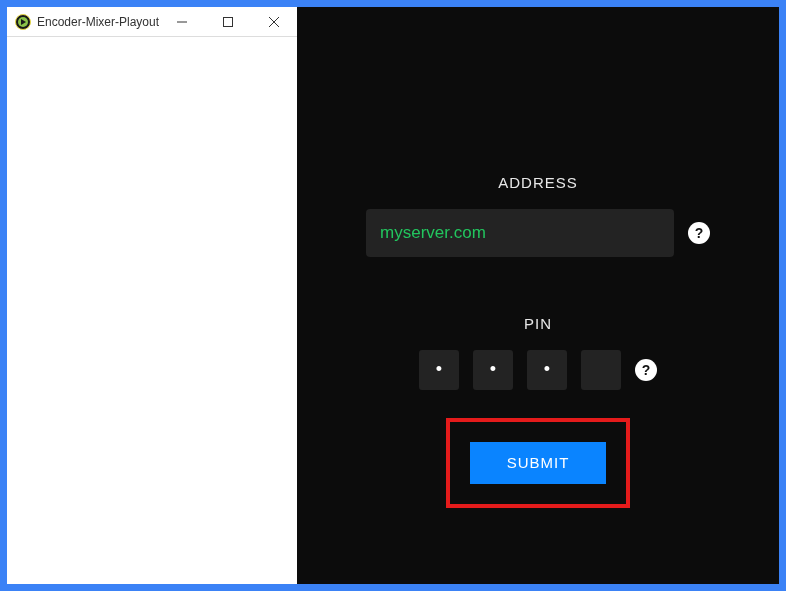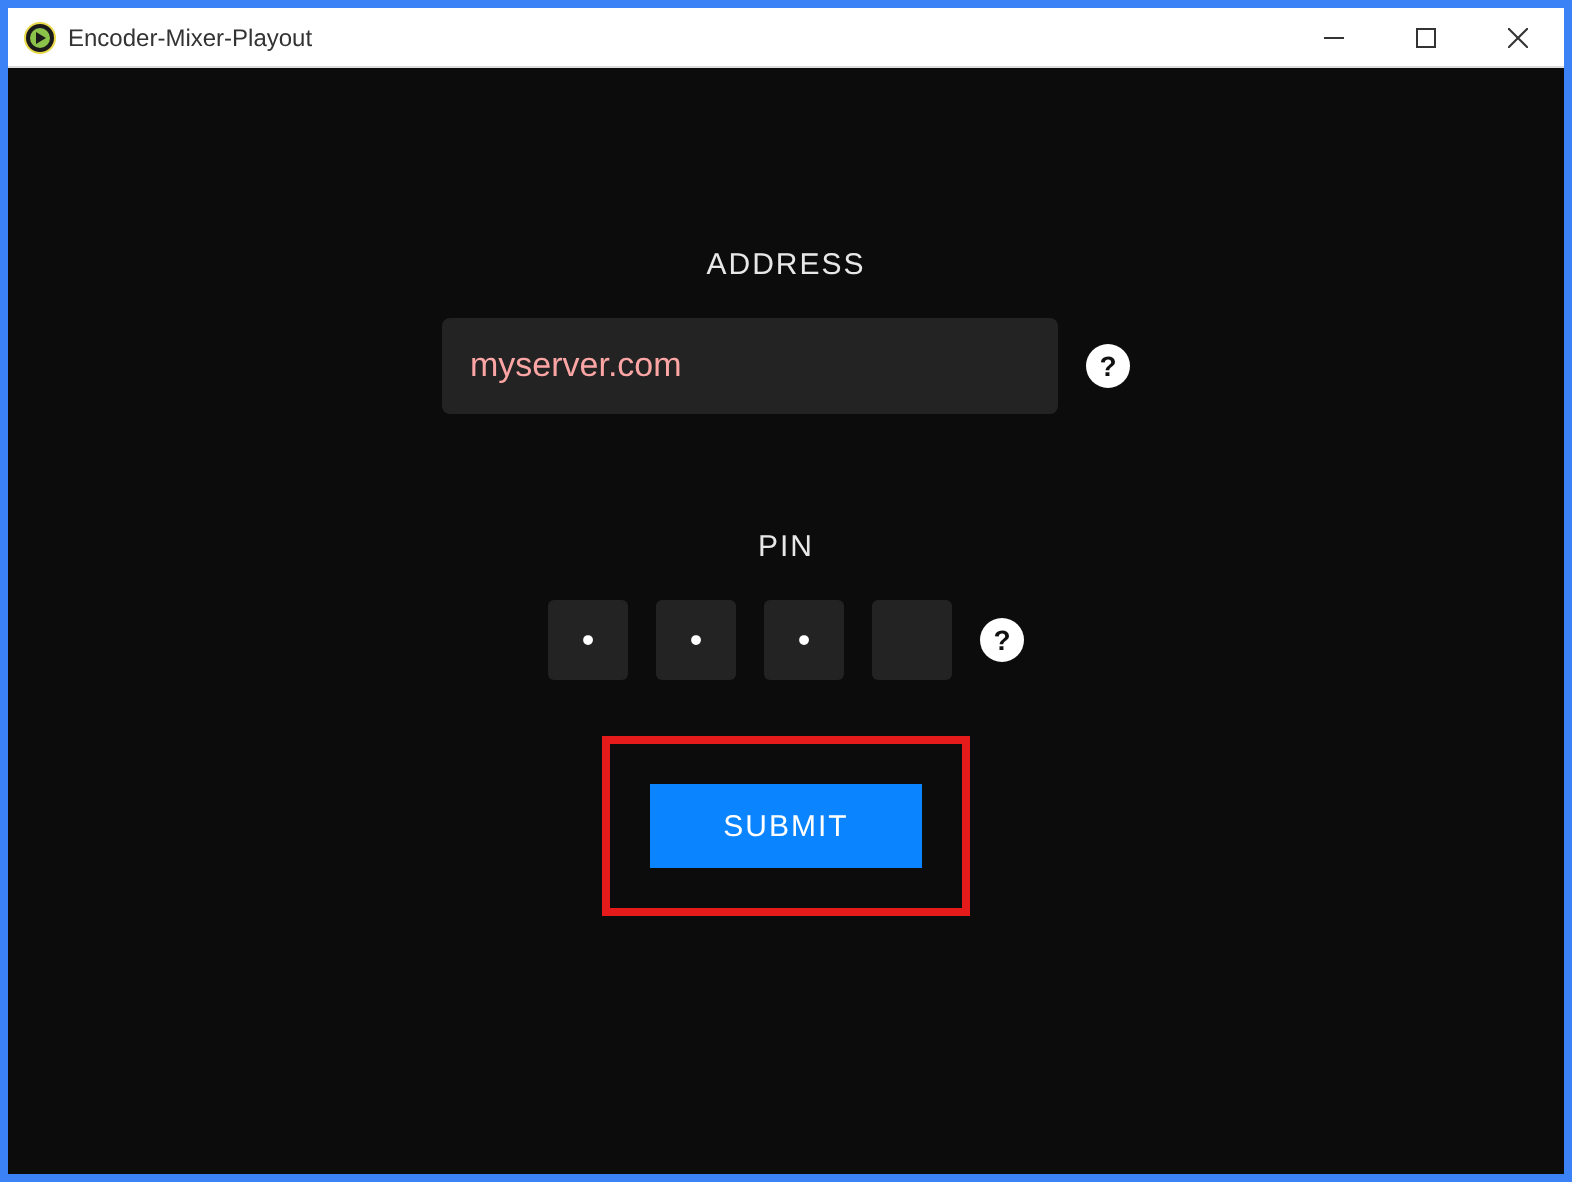--- a/index.html
+++ b/index.html
@@ -12,22 +12,22 @@
       background: #f0f0f0;
       width: 786px;
       height: 591px;
       overflow: hidden;
     }
     .window {
       width: 786px;
       height: 591px;
       background: #fff;
       display: flex;
-      flex-direction: column;
-      border: 4px solid #3b82f6;
+      flex-direction: row;
+      border: 7px solid #3b82f6;
     }
     .titlebar {
       height: 30px;
       background: #fff;
       display: flex;
       align-items: center;
       padding-left: 8px;
       border-bottom: 1px solid #ddd;
     }
     .titlebar-icon {
@@ -55,41 +55,42 @@
       border: none;
       cursor: pointer;
     }
     .content {
       flex: 1;
       background: #0c0c0c;
       display: flex;
       flex-direction: column;
       align-items: center;
       padding-top: 90px;
+      justify-content: center;
     }
     .label {
       color: #e8e8e8;
       font-size: 15px;
       letter-spacing: 1px;
       margin-bottom: 18px;
       font-weight: 300;
     }
     .address-row {
       display: flex;
       align-items: center;
       gap: 14px;
       margin-bottom: 58px;
     }
     .address-input {
       width: 308px;
       height: 48px;
       background: #232323;
       border: none;
       border-radius: 4px;
-      color: #fca5a5;
+      color: #22c55e;
       font-size: 17px;
       padding: 0 14px;
       outline: none;
     }
     .help-icon {
       width: 22px;
       height: 22px;
       border-radius: 50%;
       background: #fff;
       color: #111;

